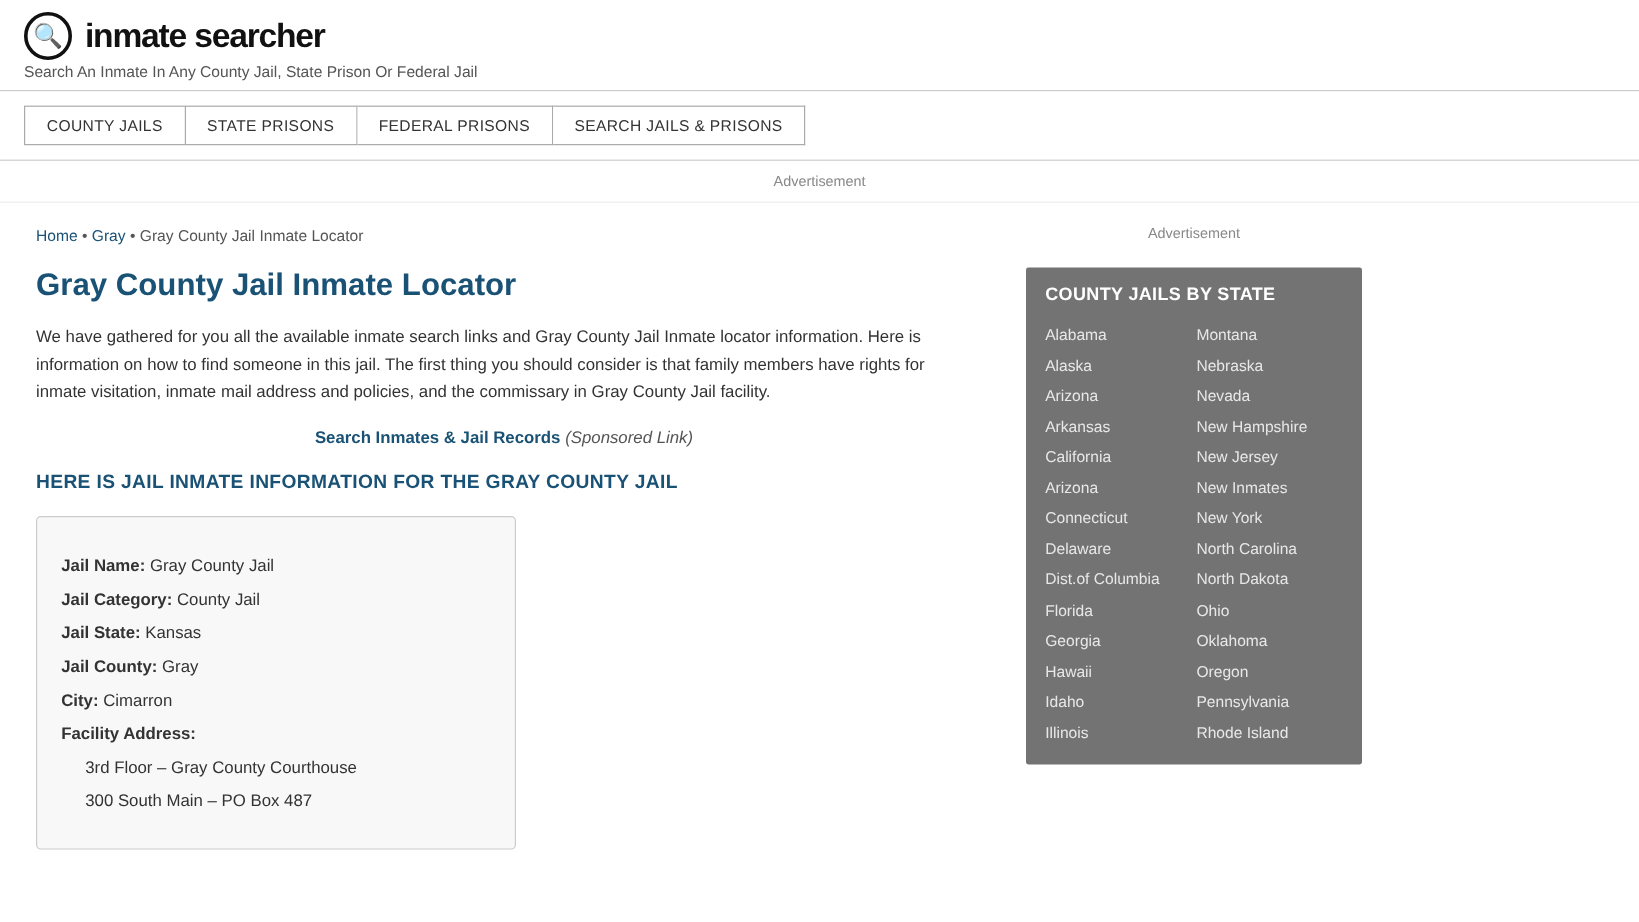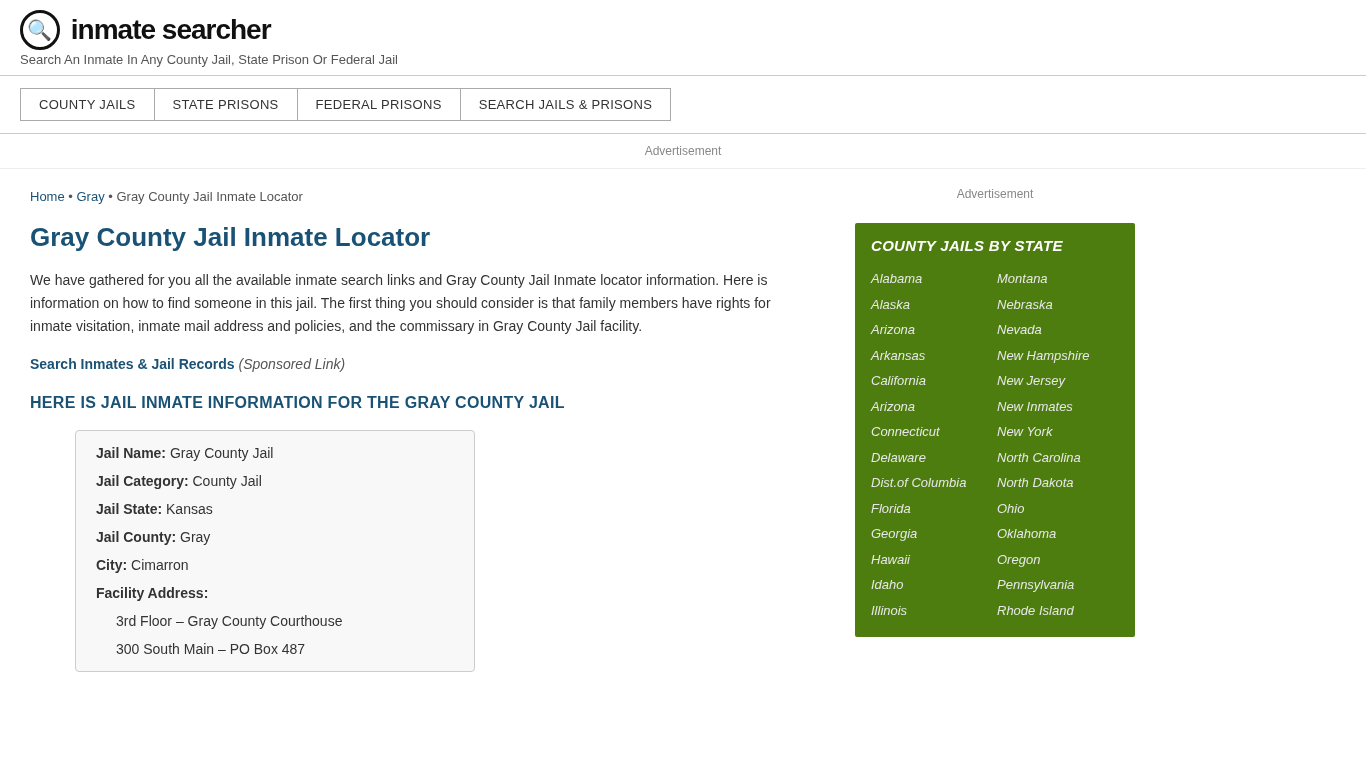--- a/index.html
+++ b/index.html
@@ -38,48 +38,47 @@
     #breadcrumb a { color: #1a5276; text-decoration: none; }
     #breadcrumb span { color: #555; }
 
     
     #page-title { font-size: 26px; color: #1a5276; font-weight: bold; margin-bottom: 16px; }
 
     
     #description { font-size: 14px; line-height: 1.65; color: #333; margin-bottom: 18px; }
 
     
-    #sponsored-link { margin-bottom: 22px; font-size: 14px; }
+    #sponsored-link { text-align: center; margin-bottom: 22px; font-size: 14px; }
     #sponsored-link a { color: #1a5276; font-weight: bold; text-decoration: none; }
     #sponsored-note { color: #555; font-style: italic; }
 
     
     #section-heading { font-size: 16px; font-weight: 900; color: #1a5276; margin-bottom: 18px; letter-spacing: 0.3px; }
 
     
     #info-box {
       border: 1px solid #ccc;
       background: #f8f8f8;
       border-radius: 4px;
-      padding: 8px 20px;
+      padding: 26px 20px;
       font-size: 14px;
       line-height: 2;
       max-width: 400px;
-      margin-left: 45px;
     }
     #info-box .field-label { font-weight: bold; }
     #info-box .field-value { font-weight: normal; color: #333; }
     #info-box .address-line { padding-left: 20px; font-weight: normal; }
 
     
     #sidebar { width: 310px; min-width: 310px; padding: 10px 15px; }
     #sidebar-ad { text-align: center; font-size: 12px; color: #888; margin-bottom: 14px; padding: 8px; }
 
     
-    #state-list-box { background: #4d7c0f; border-radius: 2px; padding: 14px 16px; font-style: italic; }
+    #state-list-box { background: #737373; border-radius: 2px; padding: 14px 16px; }
     #state-list-title { font-size: 15px; font-weight: 900; color: #fff; margin-bottom: 12px; letter-spacing: 0.3px; }
     #state-columns { display: flex; gap: 4px; }
     .state-col { flex: 1; }
     .state-link {
       display: block;
       color: #e8e8e8;
       font-size: 13px;
       text-decoration: none;
       padding: 3px 0;
       line-height: 1.5;

